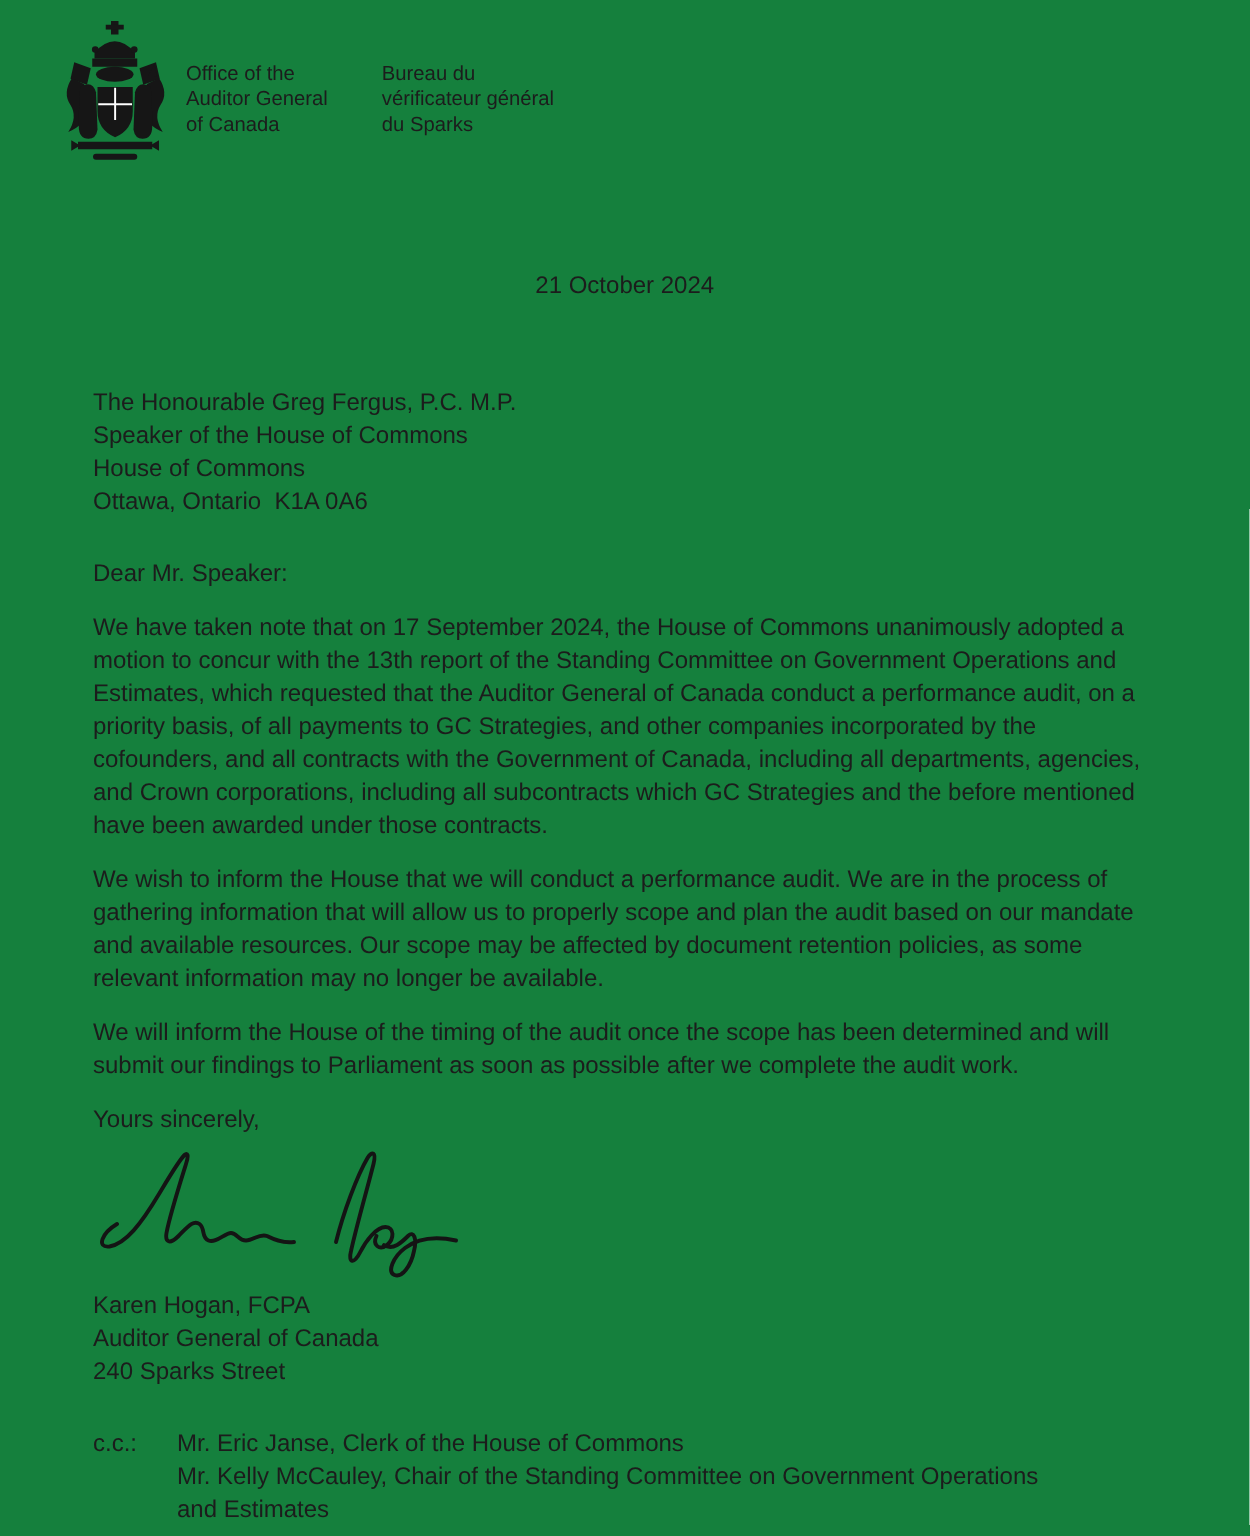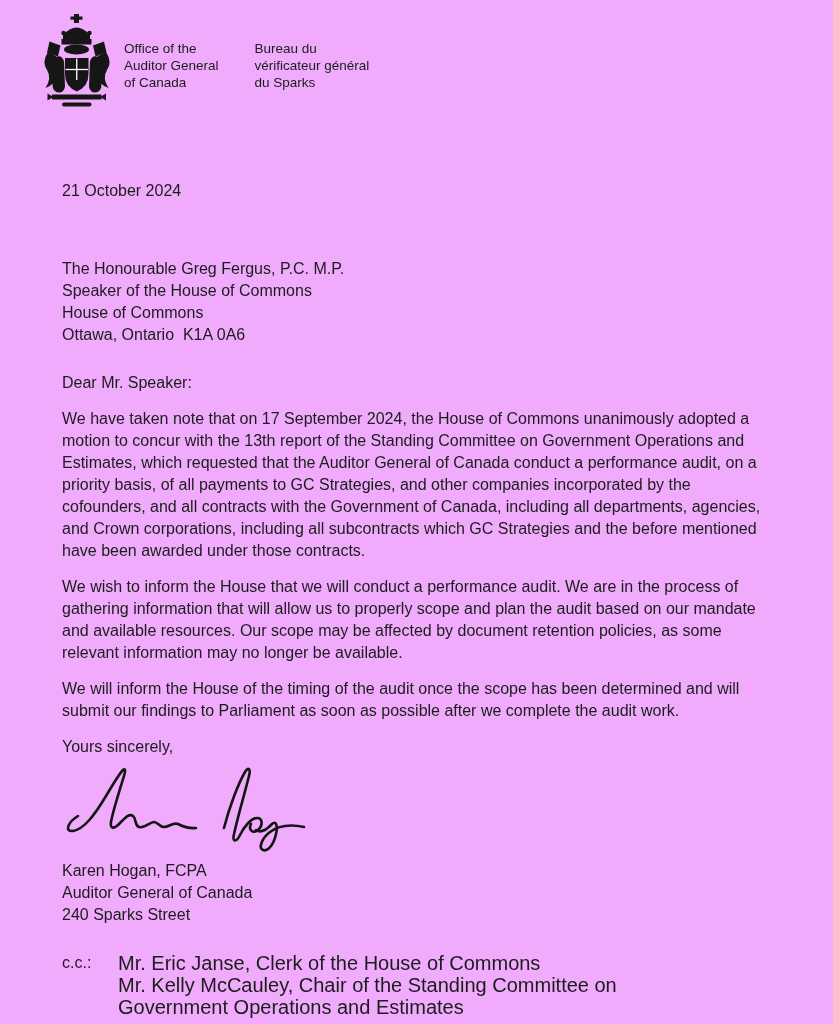--- a/index.html
+++ b/index.html
@@ -5,21 +5,21 @@
   html, body {
     margin: 0;
     padding: 0;
     background: #ffffff;
   }
   .page {
     position: relative;
     width: 833px;
     height: 1024px;
     margin: 0 auto;
-    background: #f0abfc;
+    background: #15803d;
     font-family: "Liberation Sans", "DejaVu Sans", sans-serif;
     color: #1c1c1c;
     overflow: hidden;
     box-sizing: border-box;
     padding: 14px 62px 0 62px;
   }
   
   .letterhead {
     display: flex;
     align-items: flex-start;
@@ -41,21 +41,21 @@
     line-height: 17px;
     white-space: nowrap;
   }
   
   .line, p {
     font-size: 16px;
     line-height: 22px;
   }
   p { margin: 14px 0 0 0; }
   .prewrap { white-space: pre-wrap; }
-  .date-line { margin-top: 72px; }
+  .date-line { margin-top: 72px; text-align: center; }
   .recipient { margin-top: 56px; }
   .salutation { margin-top: 26px; }
   .closing { margin-top: 14px; }
   .signature {
     margin-top: 8px;
     margin-left: 2px;
     width: 250px;
     height: 86px;
   }
   .signer { margin-top: 8px; }
@@ -63,21 +63,21 @@
     margin-top: 26px;
     display: flex;
   }
   .cc-label {
     flex: 0 0 56px;
     font-size: 16px;
     line-height: 22px;
   }
   .cc-entries { max-width: 600px; }
   .cc-entry {
-    font-size: 20px;
+    font-size: 16px;
     line-height: 22px;
   }
 </style>
 </head>
 <body>
 
 <div class="page">
 
   <header class="letterhead">
     <div class="crest">

